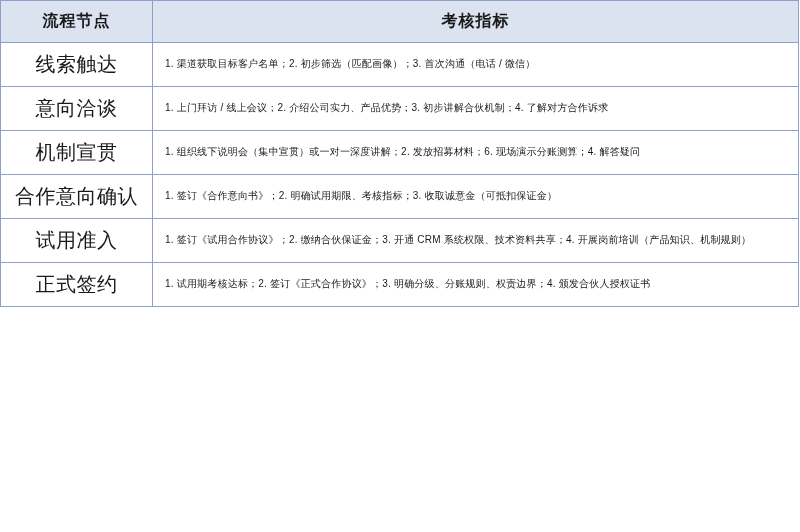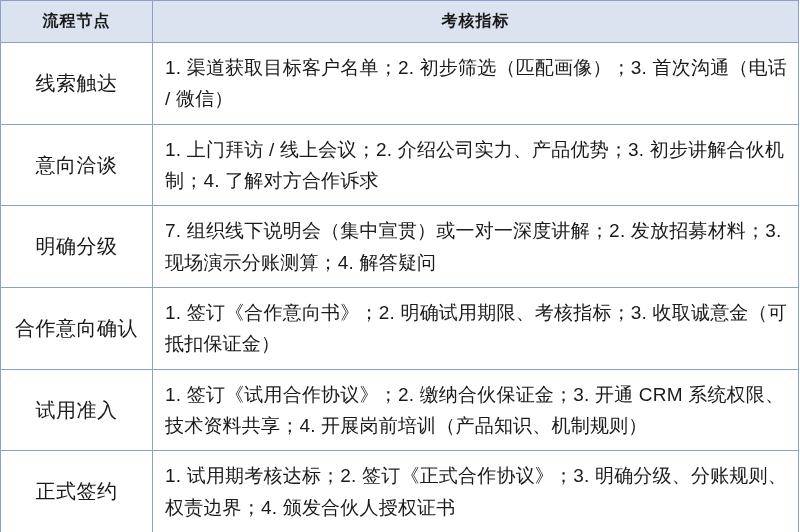--- a/index.html
+++ b/index.html
@@ -43,21 +43,21 @@
   }
   table.flow-table tbody td.node-cell {
     text-align: center;
     font-size: 20px;
     color: #1a1a1a;
     padding: 8px 4px;
     letter-spacing: 0.5px;
   }
   table.flow-table tbody td.action-cell {
     text-align: left;
-    font-size: 19px;
+    font-size: 10px;
     color: #1a1a1a;
     padding: 9px 10px 9px 12px;
     line-height: 1.65;
     letter-spacing: 0.2px;
   }
 </style>
 </head>
 <body>
 
 <div class="table-wrap">
@@ -75,22 +75,22 @@
     <tbody>
       <tr>
         <td class="node-cell">线索触达</td>
         <td class="action-cell">1. 渠道获取目标客户名单；2. 初步筛选（匹配画像）；3. 首次沟通（电话 / 微信）</td>
       </tr>
       <tr>
         <td class="node-cell">意向洽谈</td>
         <td class="action-cell">1. 上门拜访 / 线上会议；2. 介绍公司实力、产品优势；3. 初步讲解合伙机制；4. 了解对方合作诉求</td>
       </tr>
       <tr>
-        <td class="node-cell">明确分级</td>
-        <td class="action-cell">7. 组织线下说明会（集中宣贯）或一对一深度讲解；2. 发放招募材料；3. 现场演示分账测算；4. 解答疑问</td>
+        <td class="node-cell">机制宣贯</td>
+        <td class="action-cell">1. 组织线下说明会（集中宣贯）或一对一深度讲解；2. 发放招募材料；6. 现场演示分账测算；4. 解答疑问</td>
       </tr>
       <tr>
         <td class="node-cell">合作意向确认</td>
         <td class="action-cell">1. 签订《合作意向书》；2. 明确试用期限、考核指标；3. 收取诚意金（可抵扣保证金）</td>
       </tr>
       <tr>
         <td class="node-cell">试用准入</td>
         <td class="action-cell">1. 签订《试用合作协议》；2. 缴纳合伙保证金；3. 开通 CRM 系统权限、技术资料共享；4. 开展岗前培训（产品知识、机制规则）</td>
       </tr>
       <tr>

